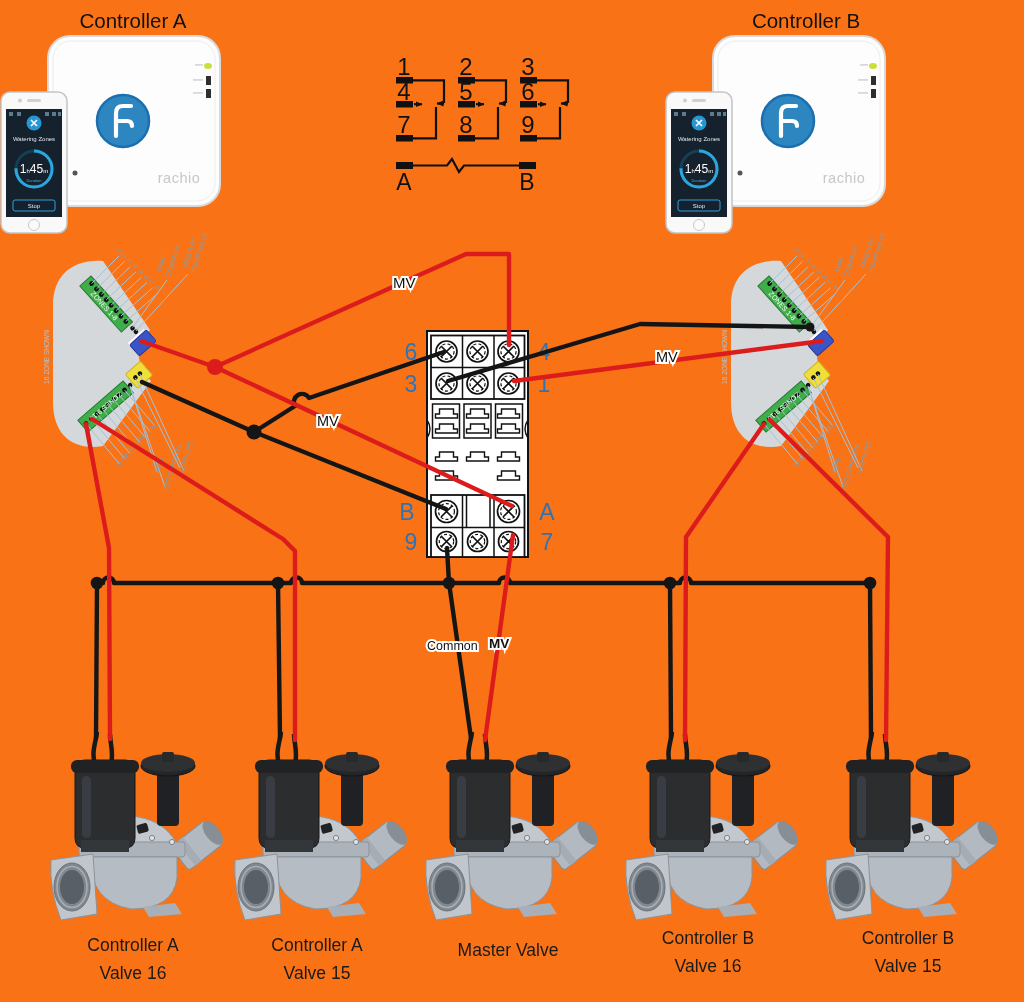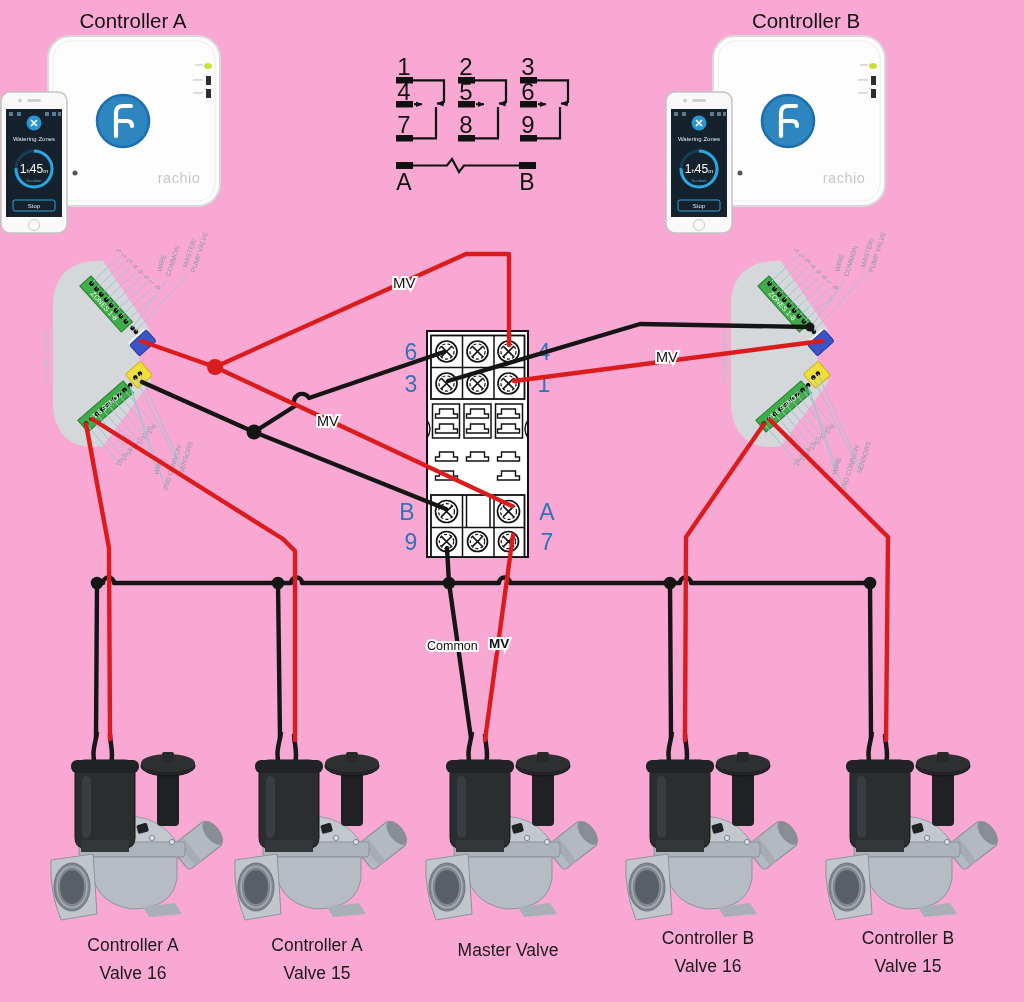--- a/index.html
+++ b/index.html
@@ -1,16 +1,16 @@
 <!DOCTYPE html>
 <html><head>
 <meta charset="utf-8">
 <style>
   html,body{margin:0;padding:0;background:#ffffff;}
-  .stage{position:relative;width:1024px;height:1002px;background:#f9a8d4;overflow:hidden;
+  .stage{position:relative;width:1024px;height:1002px;background:#f97316;overflow:hidden;
          font-family:"Liberation Sans", sans-serif;}
   svg text{font-family:"Liberation Sans", sans-serif;}
   .halo{paint-order:stroke;stroke:#ffffff;stroke-width:4px;}
 </style>
 </head>
 <body>
 
 <div class="stage">
 <svg id="diagram" width="1024" height="1002" viewBox="0 0 1024 1002">
   <defs>

